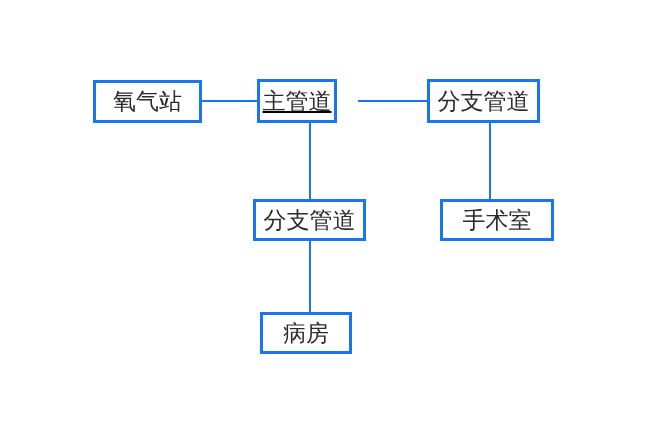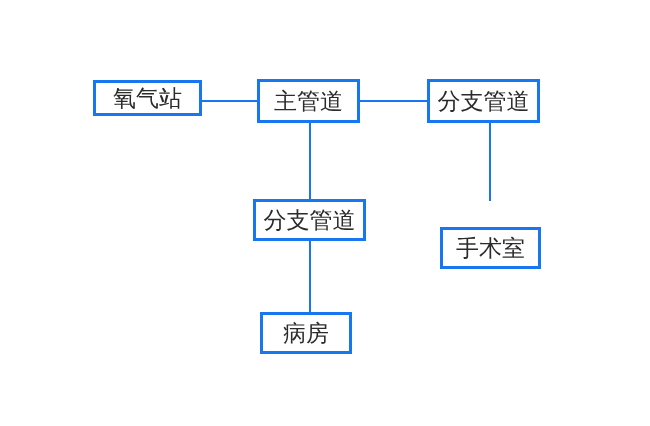--- a/index.html
+++ b/index.html
@@ -38,25 +38,25 @@
   }
   .node-label {
     font-family: "Liberation Serif", "DejaVu Serif", serif;
     font-size: 23px;
     line-height: 1;
     color: #2b2b2b;
     letter-spacing: 0px;
     white-space: nowrap;
   }
   
-  #node-oxygen-station { left: 93px;  top: 80px;  width: 109px; height: 36px; }
-  #node-main-pipeline  { left: 257px; top: 79px;  width: 103px; height: 44px; }
+  #node-oxygen-station { left: 93px;  top: 80px;  width: 109px; height: 43px; }
+  #node-main-pipeline  { left: 257px; top: 79px;  width: 80px; height: 44px; text-decoration: underline; }
   #node-branch-right   { left: 427px; top: 79px;  width: 113px; height: 44px; }
   #node-branch-center  { left: 253px; top: 199px; width: 113px; height: 42px; }
-  #node-operating-room { left: 440px; top: 199px; width: 101px; height: 42px; margin-top: 28px; }
+  #node-operating-room { left: 440px; top: 199px; width: 114px; height: 42px; }
   #node-ward           { left: 260px; top: 312px; width: 92px; height: 42px; }
 </style>
 </head>
 <body>
 
 <div id="canvas">
 
   <svg class="edge-layer" viewBox="0 0 650 426" width="650" height="426" xmlns="http://www.w3.org/2000/svg">
     <line x1="202" y1="101" x2="259" y2="101" stroke="#1877ee" stroke-width="2"></line>
     <line x1="358" y1="101" x2="429" y2="101" stroke="#1877ee" stroke-width="2"></line>

